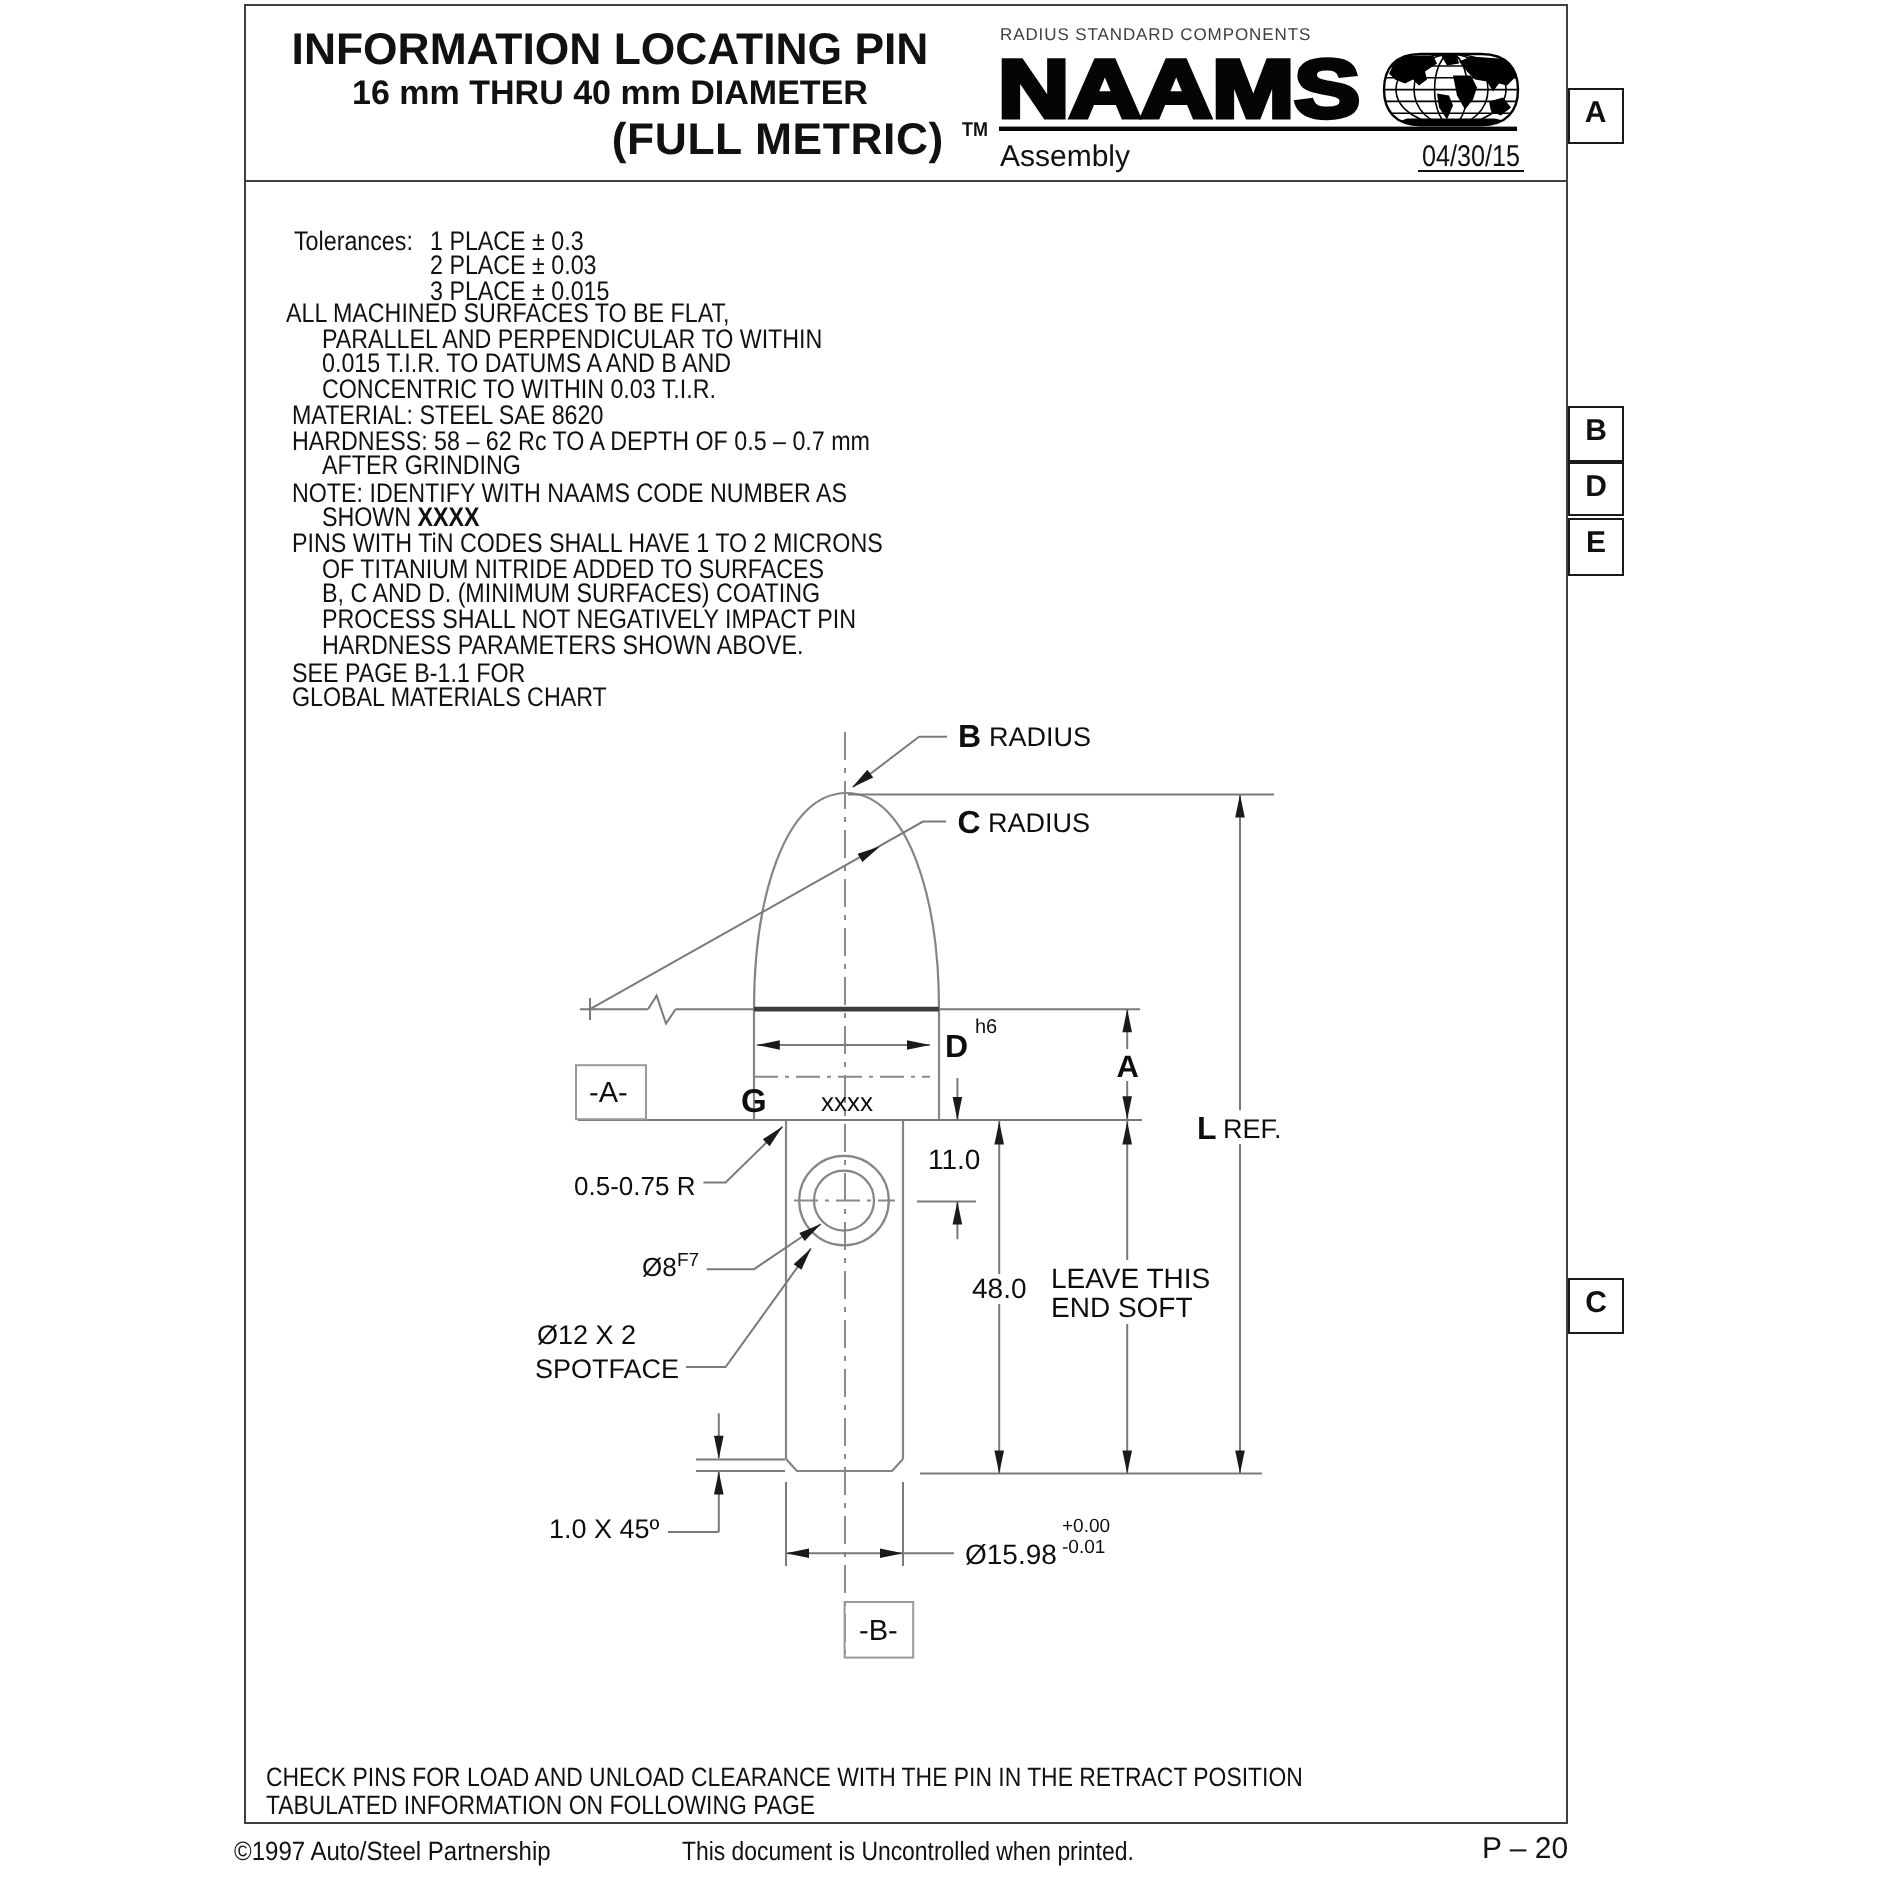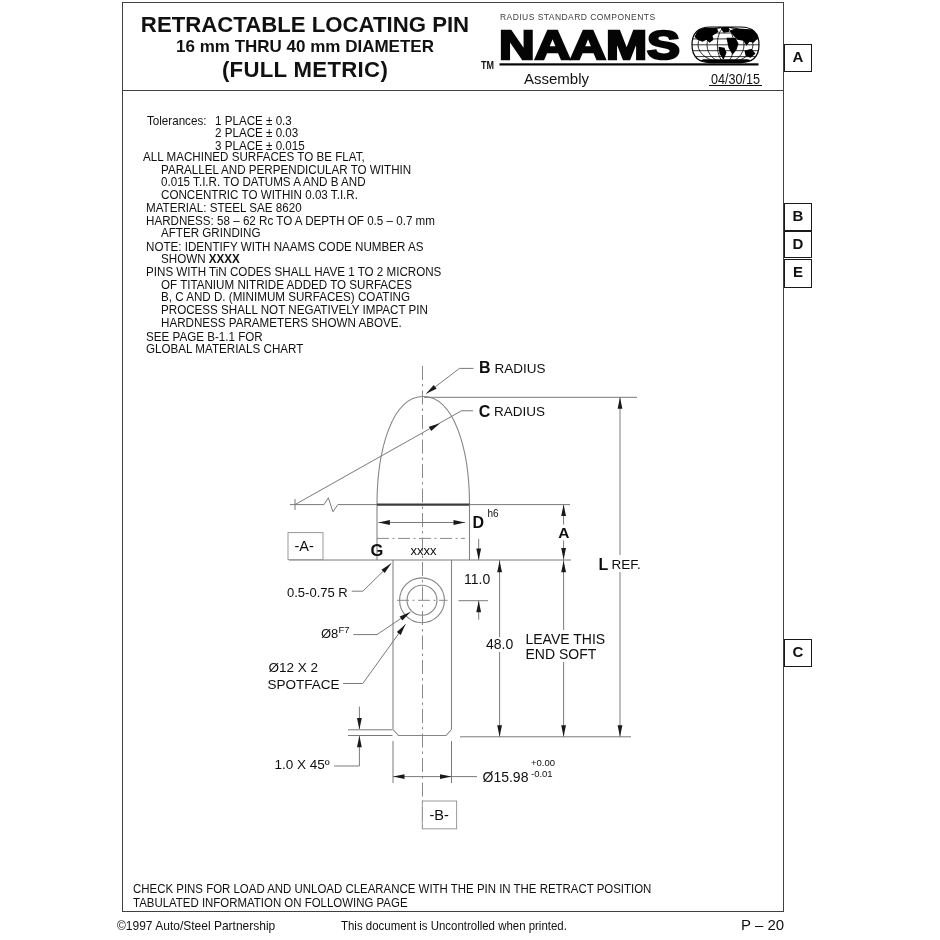--- a/index.html
+++ b/index.html
@@ -3,23 +3,23 @@
 html,body{margin:0;padding:0}
 body{width:940px;height:940px;position:relative;background:#fff;font-family:"Liberation Sans",sans-serif;color:#111;overflow:hidden}
 .t{position:absolute;white-space:nowrap;font-size:13.4px;line-height:13px}
 .b{font-weight:bold}
 .n{transform:scaleX(.868);transform-origin:0 50%}
 .frame{position:absolute;left:122px;top:2px;width:662px;height:909.5px;border:1.3px solid #404040;box-sizing:border-box}
 .rev{position:absolute;width:28px;height:27px;border:1.4px solid #1a1a1a;background:#fff;box-sizing:border-box;font-weight:bold;font-size:15px;text-align:center;line-height:24px}
 </style></head><body>
 <div class="frame"></div>
 <div style="position:absolute;left:122px;top:90px;width:662px;height:1.2px;background:#404040"></div>
-<div class="t b" style="left:138px;top:14px;width:334px;text-align:center;font-size:22.2px;line-height:22px">RETRACTABLE LOCATING PIN</div>
+<div class="t b" style="left:138px;top:14px;width:334px;text-align:center;font-size:22.2px;line-height:22px">INFORMATION LOCATING PIN</div>
 <div class="t b" style="left:138px;top:35.5px;width:334px;text-align:center;font-size:17px;line-height:22px">16 mm THRU 40 mm DIAMETER</div>
-<div class="t b" style="left:138px;top:59px;width:334px;text-align:center;font-size:22.2px;line-height:22px;letter-spacing:0.3px">(FULL METRIC)</div>
+<div class="t b" style="left:138px;top:59px;width:334px;text-align:right;font-size:22.2px;line-height:22px;letter-spacing:0.3px">(FULL METRIC)</div>
 <div class="t" style="left:500px;top:13px;font-size:8.5px;line-height:9px;letter-spacing:0.45px;color:#3d3d3d">RADIUS STANDARD COMPONENTS</div>
 <div class="t b" style="left:481px;top:61px;font-size:10px;line-height:10px;transform:scaleX(.9);transform-origin:0 50%">TM</div>
 <svg style="position:absolute;left:0;top:0" width="940" height="100" viewBox="0 0 940 100">
 <text x="499" y="58.6" font-family="Liberation Sans" font-size="41" font-weight="bold" textLength="181" lengthAdjust="spacingAndGlyphs" fill="#050505" stroke="#050505" stroke-width="2.4">NAAMS</text>
 <rect x="499.5" y="63.3" width="259" height="2.2" fill="#050505"></rect>
 <g transform="translate(725.5,44.8)">
 <clipPath id="gc">
         <path d="M-33.5,0 C-33.5,-10.5 -28,-17.8 -15,-17.8 H15 C28,-17.8 33.5,-10.5 33.5,0 C33.5,10.5 28,17.8 15,17.8 H-15 C-28,17.8 -33.5,10.5 -33.5,0 Z"></path>
       </clipPath>
 <path d="M-33.5,0 C-33.5,-10.5 -28,-17.8 -15,-17.8 H15 C28,-17.8 33.5,-10.5 33.5,0 C33.5,10.5 28,17.8 15,17.8 H-15 C-28,17.8 -33.5,10.5 -33.5,0 Z" fill="none" stroke="#000" stroke-width="1.2"></path>
@@ -38,21 +38,21 @@
 <line x1="-33.5" y1="0" x2="33.5" y2="0"></line>
 <line x1="-33.5" y1="5.9" x2="33.5" y2="5.9"></line>
 <line x1="-33.5" y1="11.8" x2="33.5" y2="11.8"></line>
 <ellipse cx="0" cy="0" rx="8.2" ry="17.8"></ellipse>
 <ellipse cx="0" cy="0" rx="18.5" ry="17.8"></ellipse>
 <ellipse cx="0" cy="0" rx="27.5" ry="17.8"></ellipse>
 <path d="M-33,-8 C-33,-8 33,-8 33,-8" opacity="0"></path>
 </g>
 </g>
 </svg>
-<div class="t" style="left:524px;top:71px;font-size:15px;line-height:15px">Assembly</div>
+<div class="t" style="left:500px;top:71px;font-size:15px;line-height:15px">Assembly</div>
 <div class="t" style="left:711px;top:70.5px;font-size:15px;line-height:15px;transform:scaleX(.84);transform-origin:0 50%">04/30/15</div>
 <div style="position:absolute;left:709px;top:84.5px;width:53px;height:1.5px;background:#111"></div>
 <div class="rev" style="left:783.5px;top:43.8px;width:28.6px;height:28px">A</div>
 <div class="rev" style="left:784px;top:202.8px;height:27.8px">B</div>
 <div class="rev" style="left:784px;top:230.6px;height:27.8px">D</div>
 <div class="rev" style="left:784px;top:259.4px;height:28.3px">E</div>
 <div class="rev" style="left:784px;top:639px;height:28px">C</div>
 <div class="t n" style="left:146.5px;top:113.5px">Tolerances:</div>
 <div class="t n" style="left:214.5px;top:113.5px">1 PLACE ± 0.3</div>
 <div class="t n" style="left:214.5px;top:126.2px">2 PLACE ± 0.03</div>

